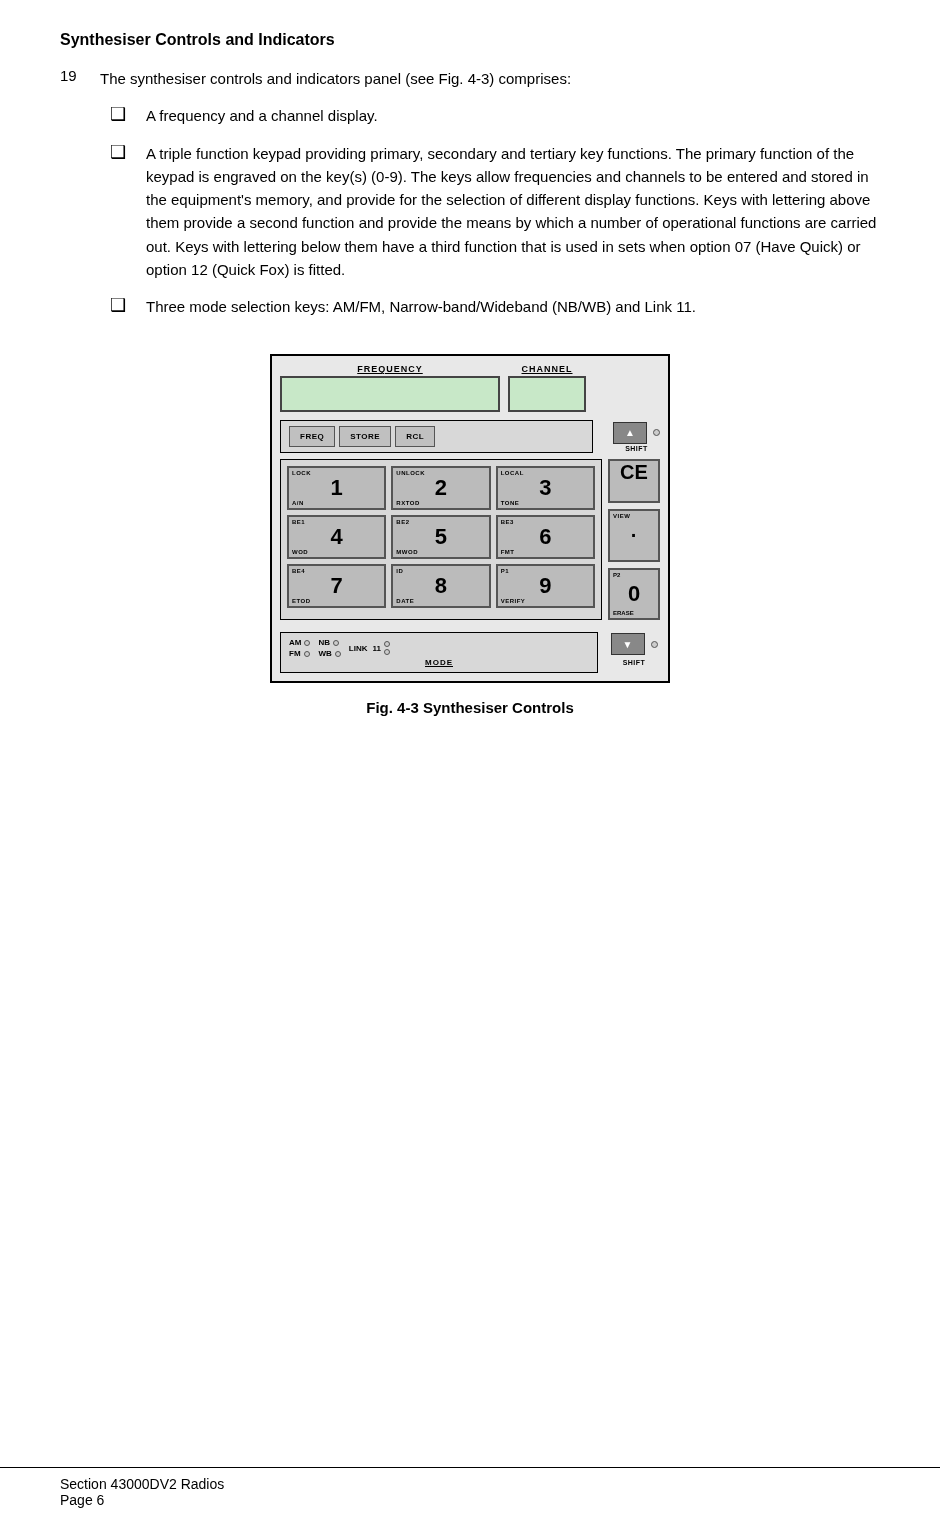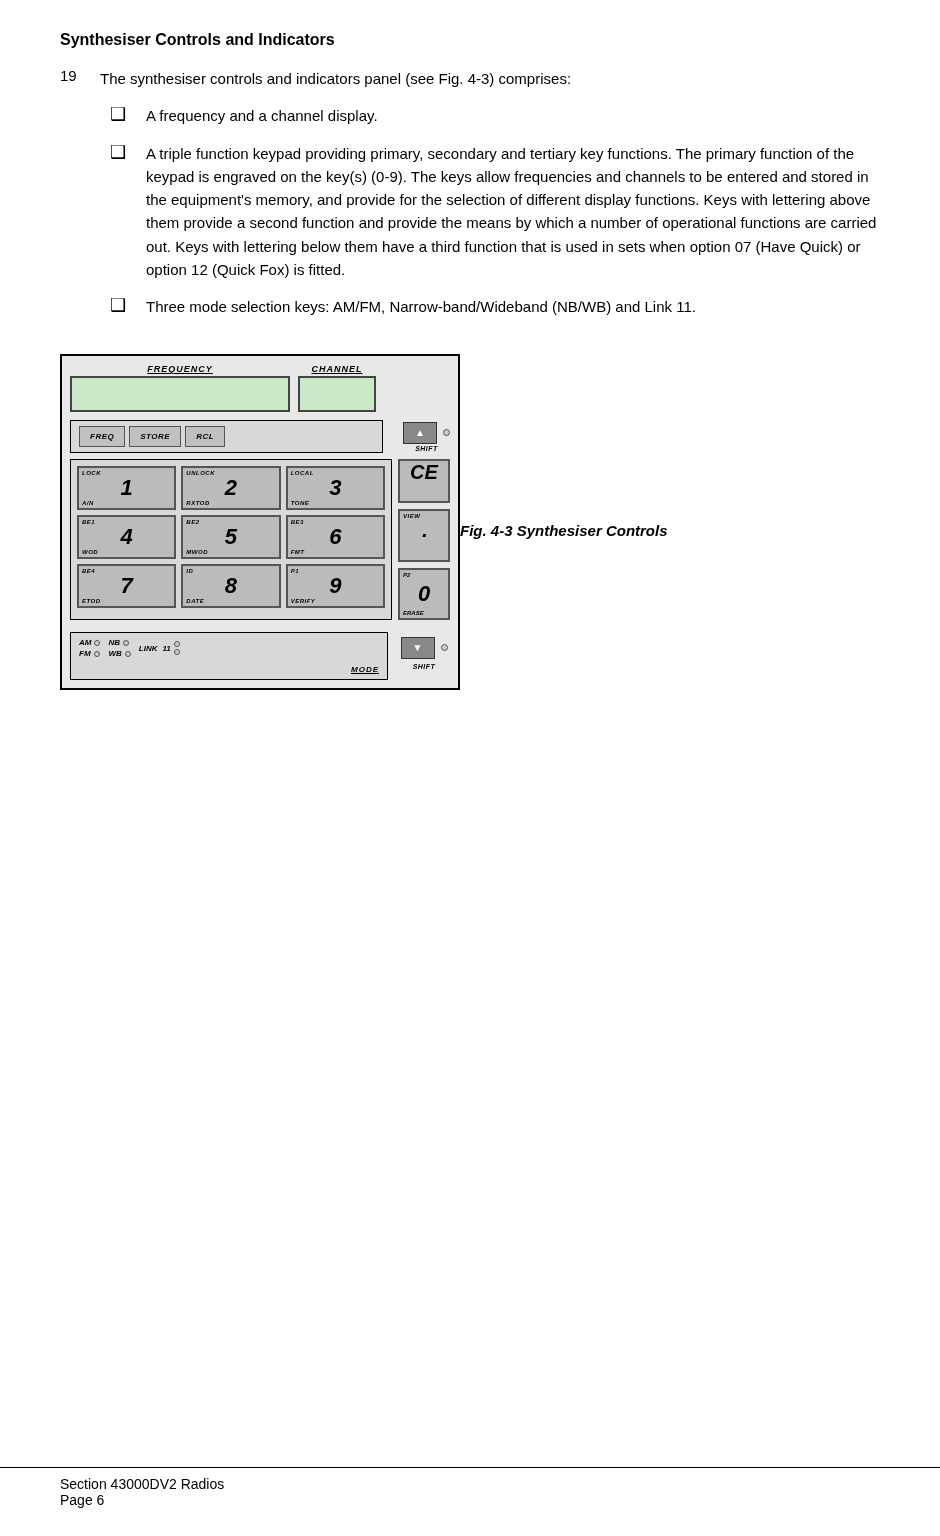--- a/index.html
+++ b/index.html
@@ -47,24 +47,23 @@
     }
     .bullet-text {
       flex: 1;
       font-size: 15px;
       line-height: 1.55;
     }
 
     
     .figure-container {
       display: flex;
-      flex-direction: row;
+      flex-direction: column;
       align-items: center;
       margin: 36px 0 20px 0;
-      font-style: italic;
     }
 
     
     .panel {
       border: 2px solid #000;
       width: 400px;
       background: #e8e8e8;
       padding: 8px;
       position: relative;
     }
@@ -302,25 +301,25 @@
       gap: 3px;
       font-size: 8px;
       font-weight: bold;
     }
     .link-dots {
       display: flex;
       flex-direction: column;
       gap: 2px;
     }
     .mode-label-bottom {
-      text-align: right;
+      text-align: center;
       font-size: 8px;
       font-weight: bold;
       letter-spacing: 1px;
-      margin-top: 7px;
+      margin-top: 0;
       text-decoration: underline;
     }
 
     
     .shift-down-area {
       display: flex;
       flex-direction: column;
       align-items: center;
       justify-content: center;
       min-width: 52px;

